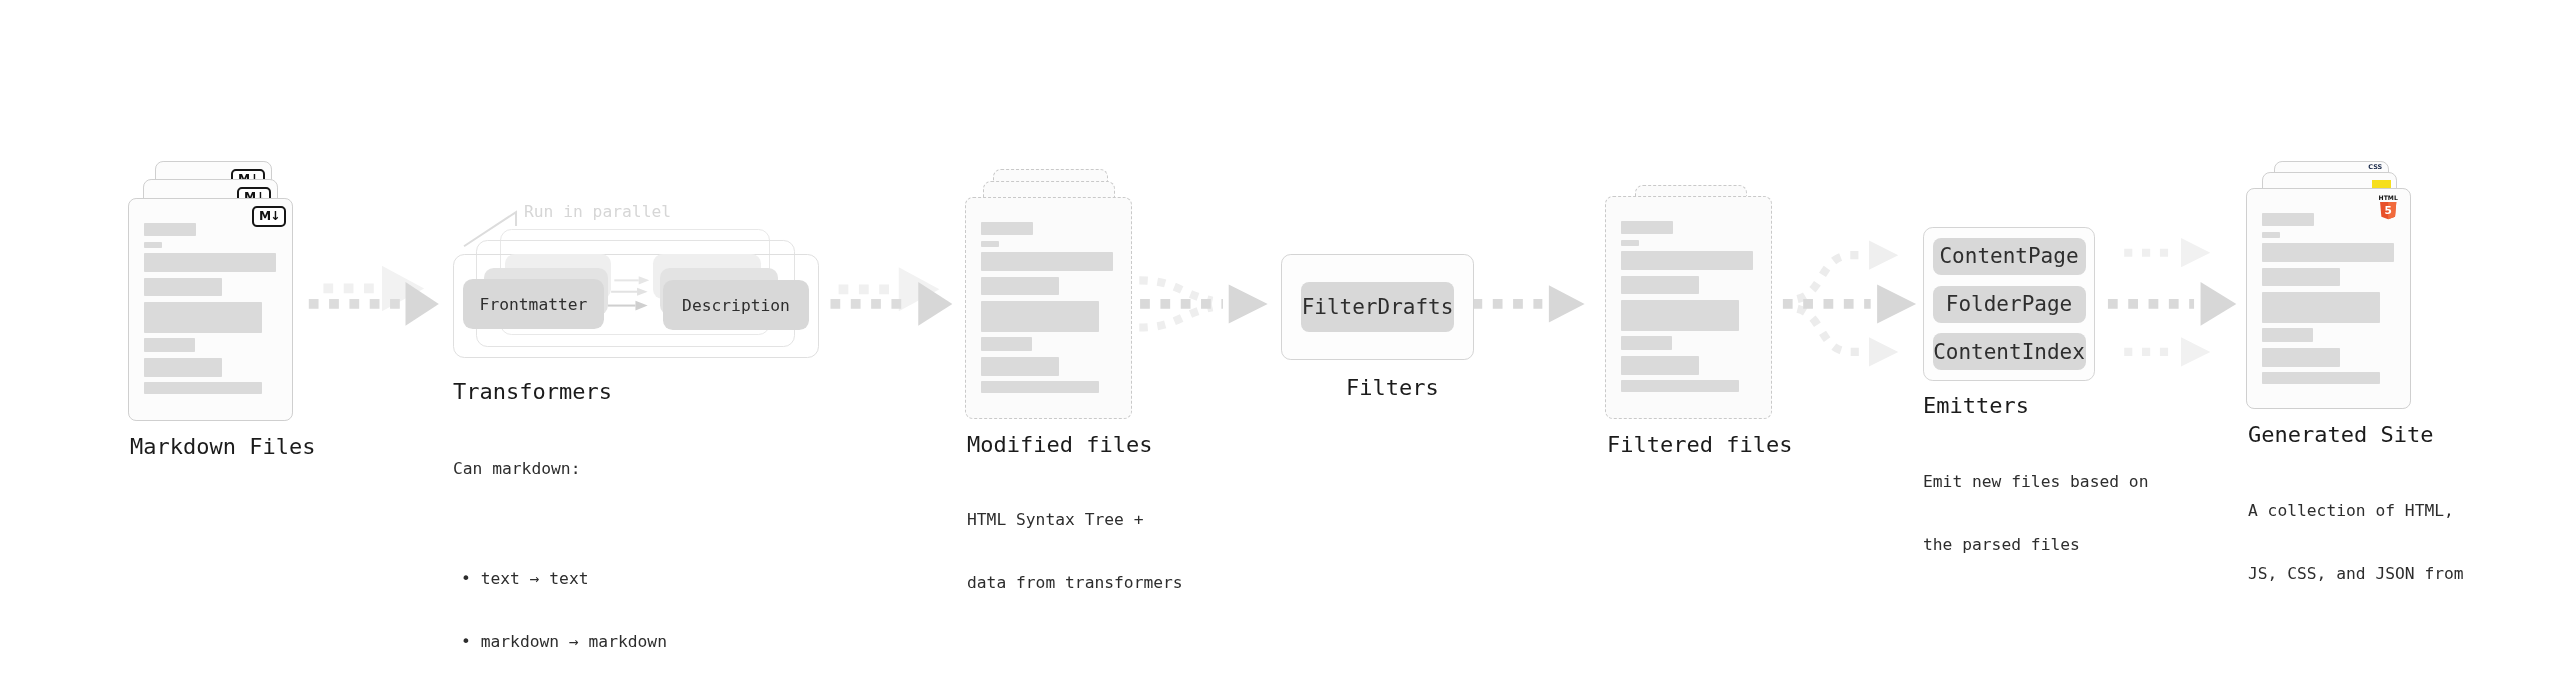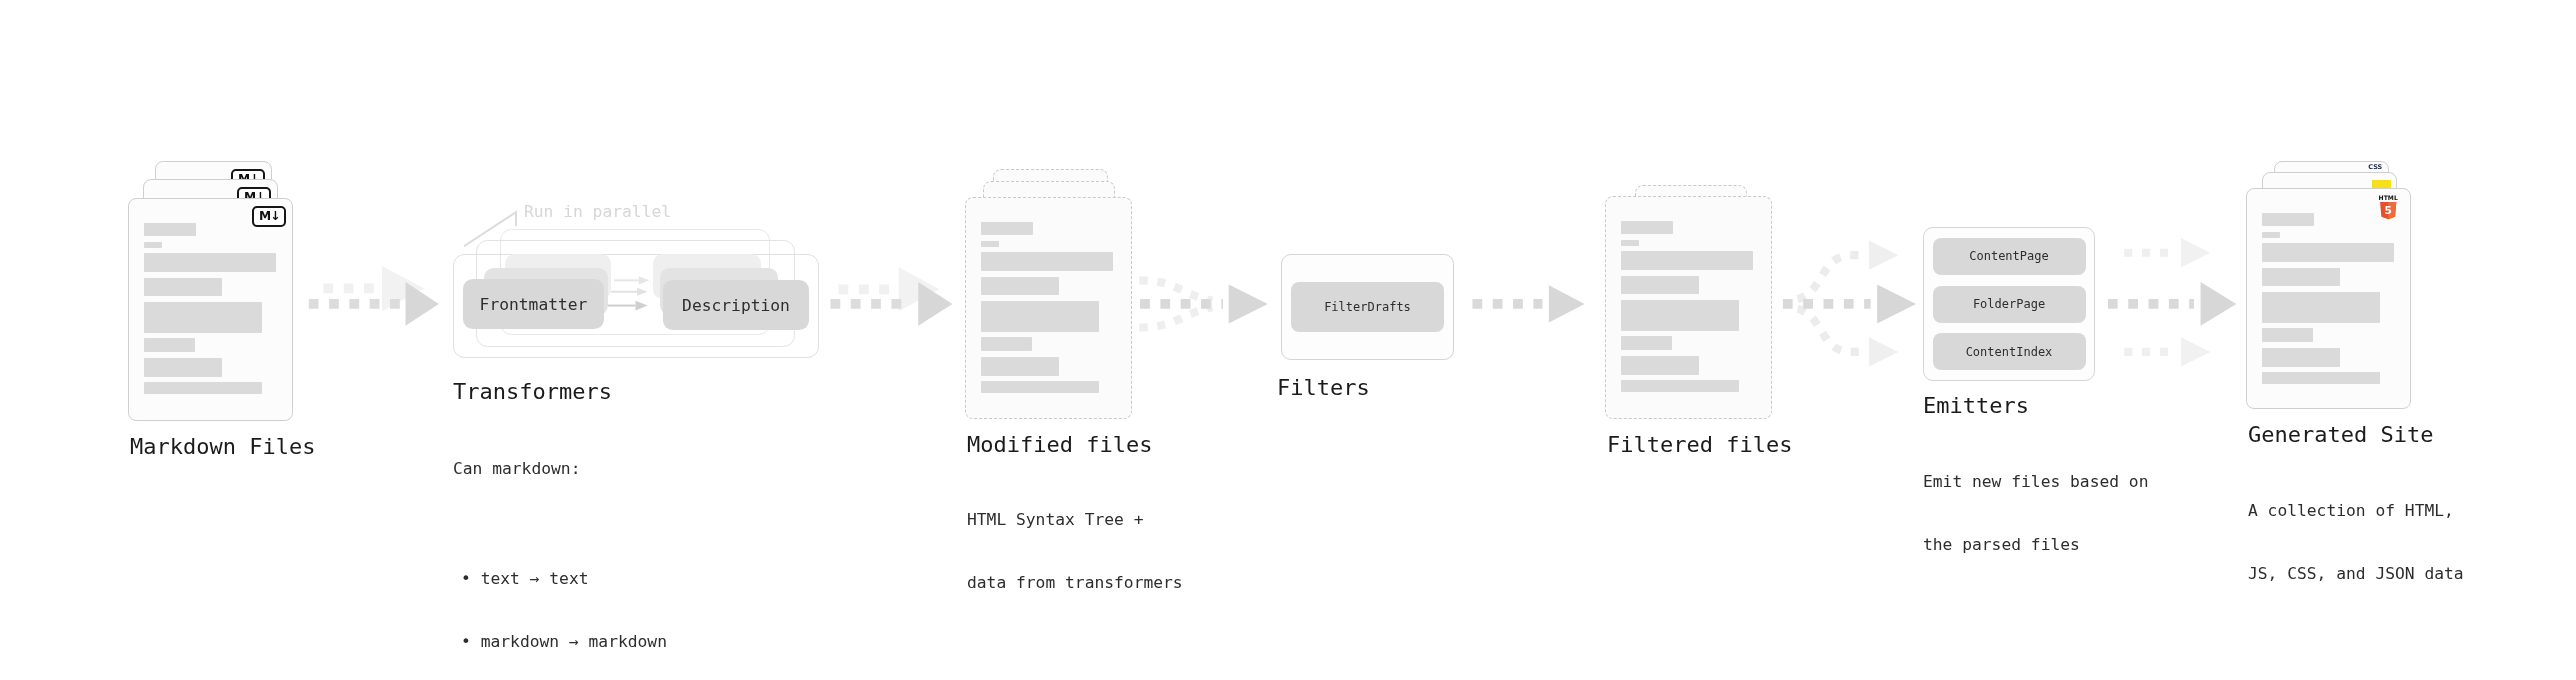--- a/index.html
+++ b/index.html
@@ -31,21 +31,21 @@
   
   .chip{position:absolute;border-radius:9.8px;}
   .chip.ghost2{background:#efefef;}
   .chip.ghost1{background:#e3e3e3;}
   .chip.main{background:#d8d8d8;display:flex;align-items:center;justify-content:center;
              font-size:16.3px;color:#2e2e2e;}
 
   .panel{position:absolute;background:#fdfdfd;border:1.6px solid #d4d4d4;border-radius:9.8px;
          box-sizing:border-box;display:flex;flex-direction:column;align-items:center;justify-content:center;}
   .chip-btn{background:#d8d8d8;border-radius:8.1px;display:flex;align-items:center;justify-content:center;
-            font-size:12px;color:#2e2e2e;}
+            font-size:21px;color:#2e2e2e;}
 
   .stage-label{position:absolute;font-size:22px;color:#1b1b1b;white-space:pre;}
   .caption{position:absolute;font-size:16.3px;line-height:21px;color:#2d2d2d;white-space:pre;}
   .caption .bullets{margin-top:4.9px;}
   .annotation{position:absolute;font-size:16.3px;color:#d6d6d6;white-space:pre;}
 
   
   .css-badge{position:absolute;top:2.4px;right:4.9px;font-family:"DejaVu Sans","Liberation Sans",sans-serif;
              font-size:6.5px;font-weight:bold;color:#1b2a4a;line-height:7.3px;padding:0 0.8px 0.8px;
              border-bottom:2.4px solid #2d6bf2;}
@@ -180,24 +180,24 @@
         <div class="bar b7"></div>
         <div class="bar b8"></div>
     </div>
   </div>
   <div class="stage-label" style="left:967px;top:432px;">Modified files</div>
   <div class="caption" style="left:967px;top:467px;">
     <div>HTML Syntax Tree +</div>
     <div>data from transformers</div>
   </div>
 
-  <div class="panel" style="left:1281px;top:254px;width:173px;height:106px;">
+  <div class="panel" style="left:1281px;top:254px;width:193px;height:106px;">
     <div class="chip-btn" style="width:153px;height:50px;">FilterDrafts</div>
   </div>
-  <div class="stage-label" style="left:1277px;top:375px;">Filters</div>
+  <div class="stage-label" style="left:1346px;top:375px;">Filters</div>
 
   <div class="doc dashed" style="left:1635px;top:185px;width:112px;height:114px;"></div>
   <div class="doc dashed" style="left:1605px;top:196px;width:167px;height:223px;">
     <div class="bars">
       <div class="bar b1"></div>
         <div class="bar b2"></div>
         <div class="bar b3"></div>
         <div class="bar b4"></div>
       <div class="bar b5"></div>
         <div class="bar b6"></div>
@@ -238,17 +238,17 @@
         <div class="bar b4"></div>
       <div class="bar b5"></div>
         <div class="bar b6"></div>
         <div class="bar b7"></div>
         <div class="bar b8"></div>
     </div>
   </div>
   <div class="stage-label" style="left:2248px;top:422px;">Generated Site</div>
   <div class="caption" style="left:2248px;top:458px;">
     <div>A collection of HTML,</div>
-    <div>JS, CSS, and JSON data</div>
+    <div>JS, CSS, and JSON from</div>
   </div>
 
 </div>
 
 
 </body></html>

